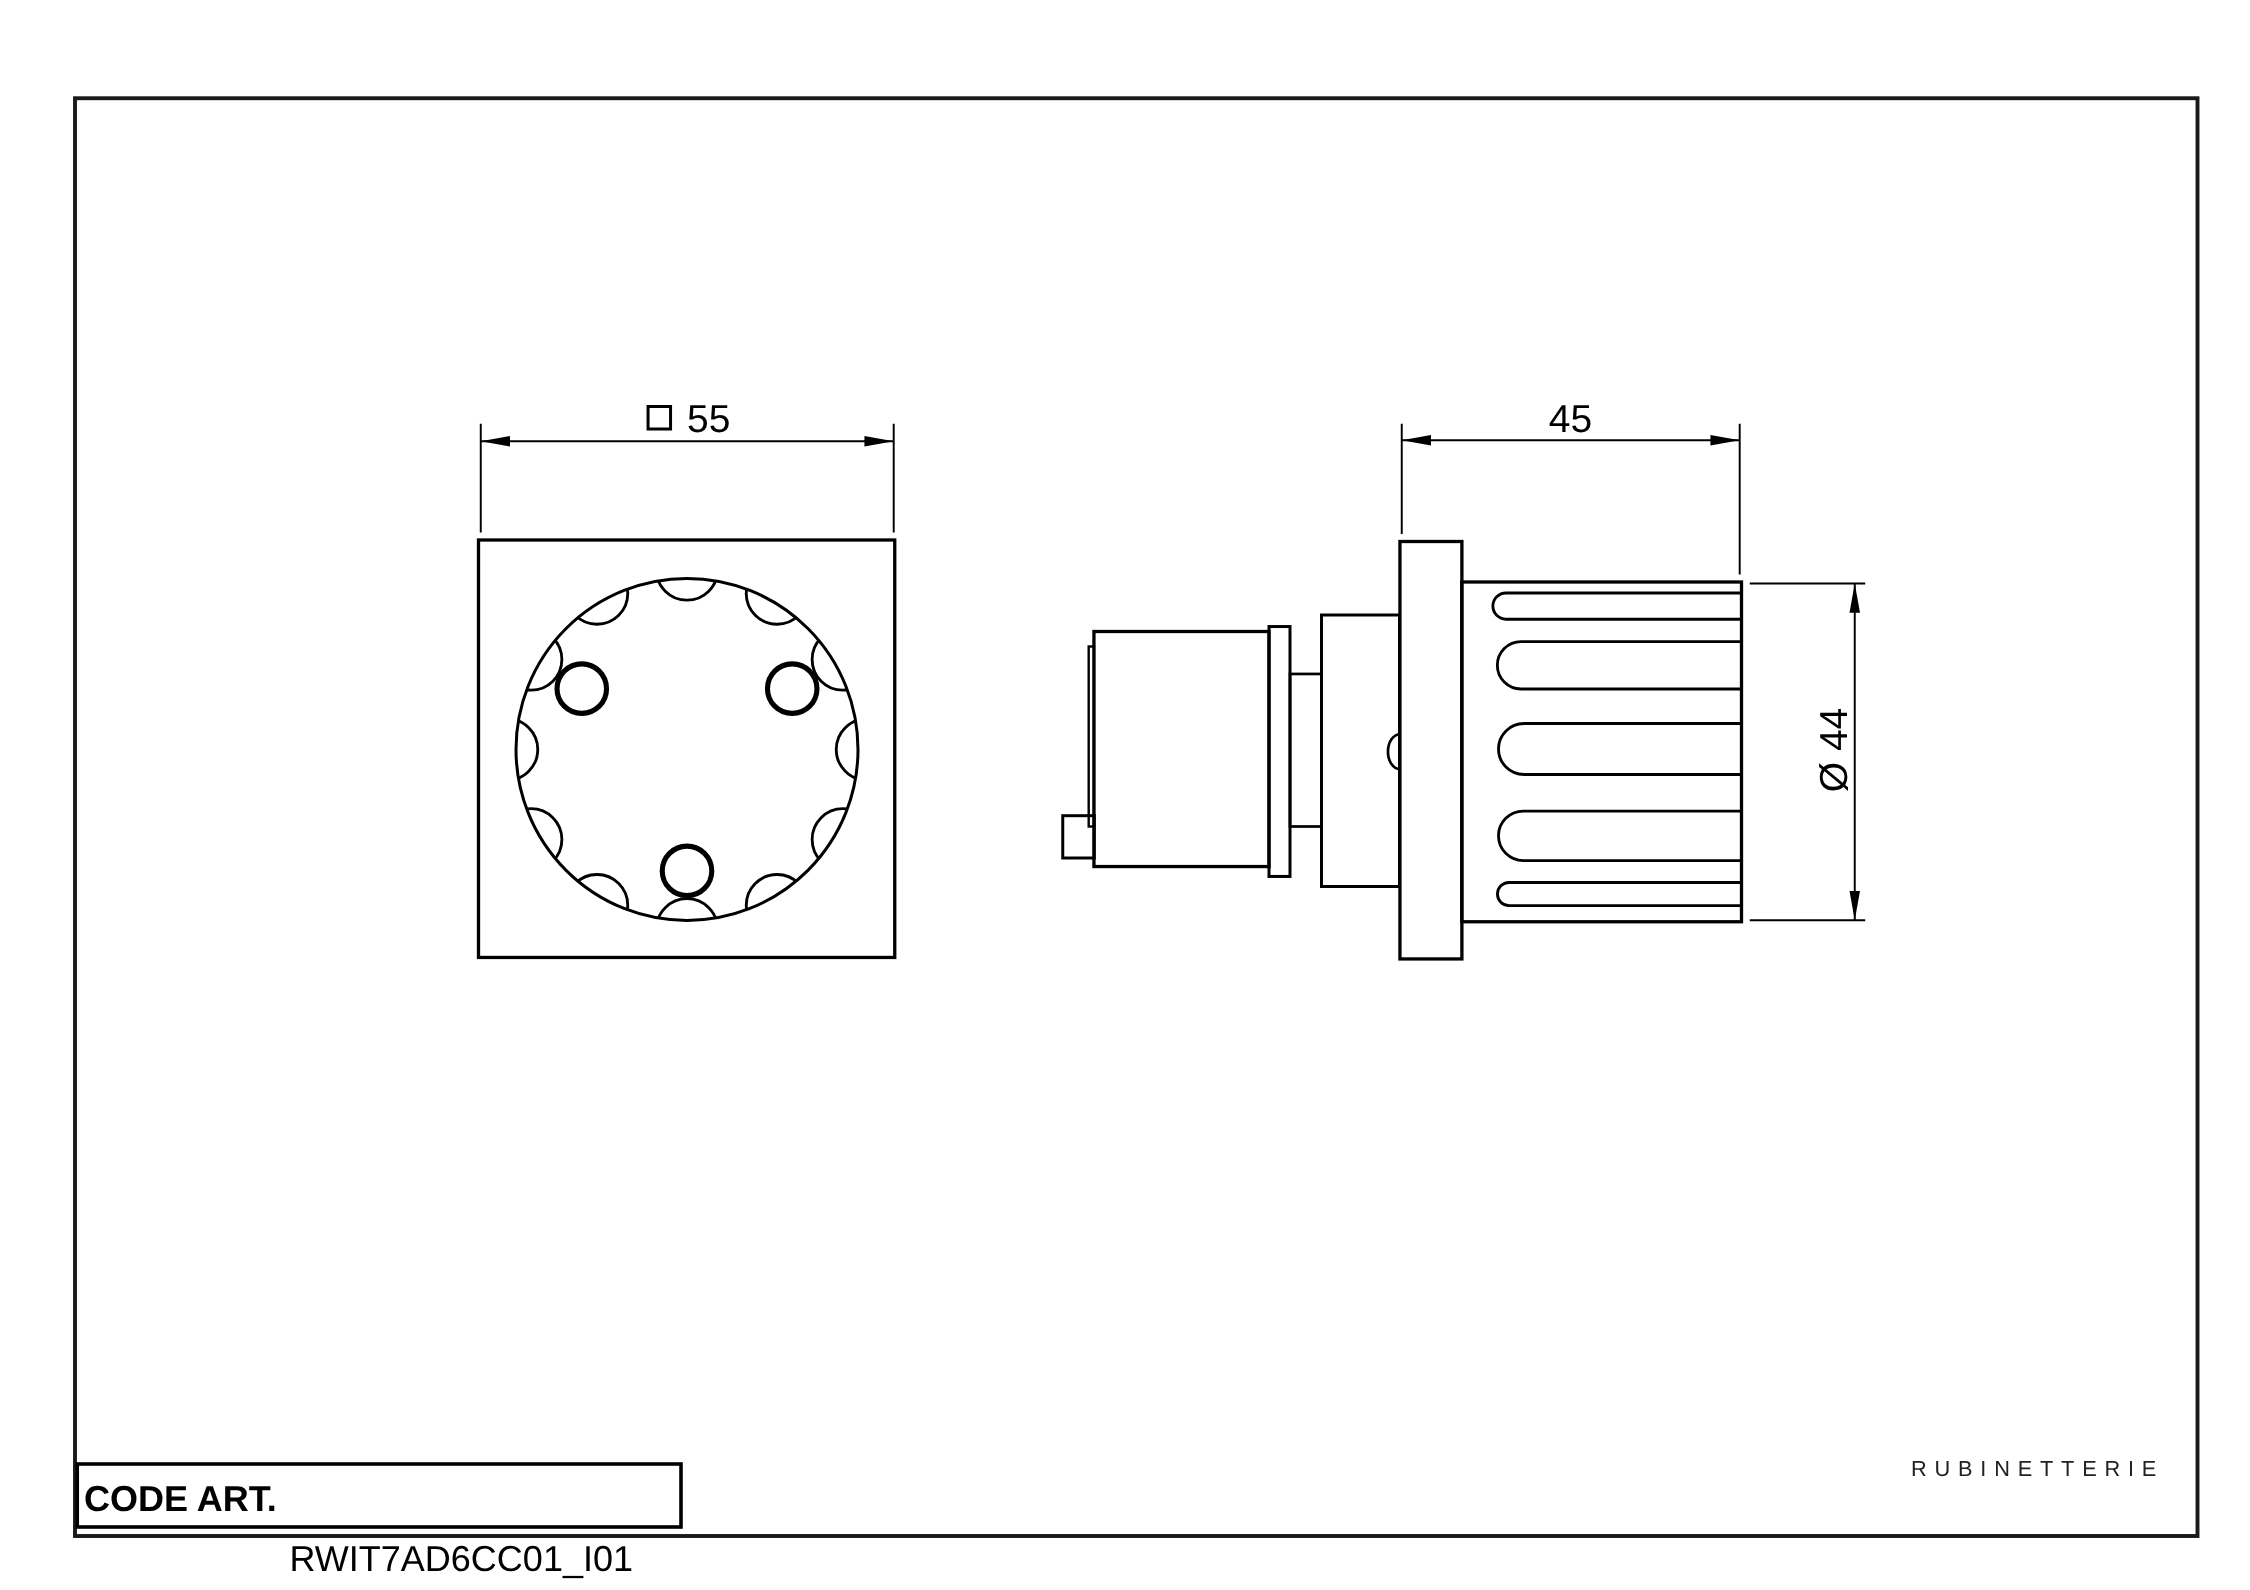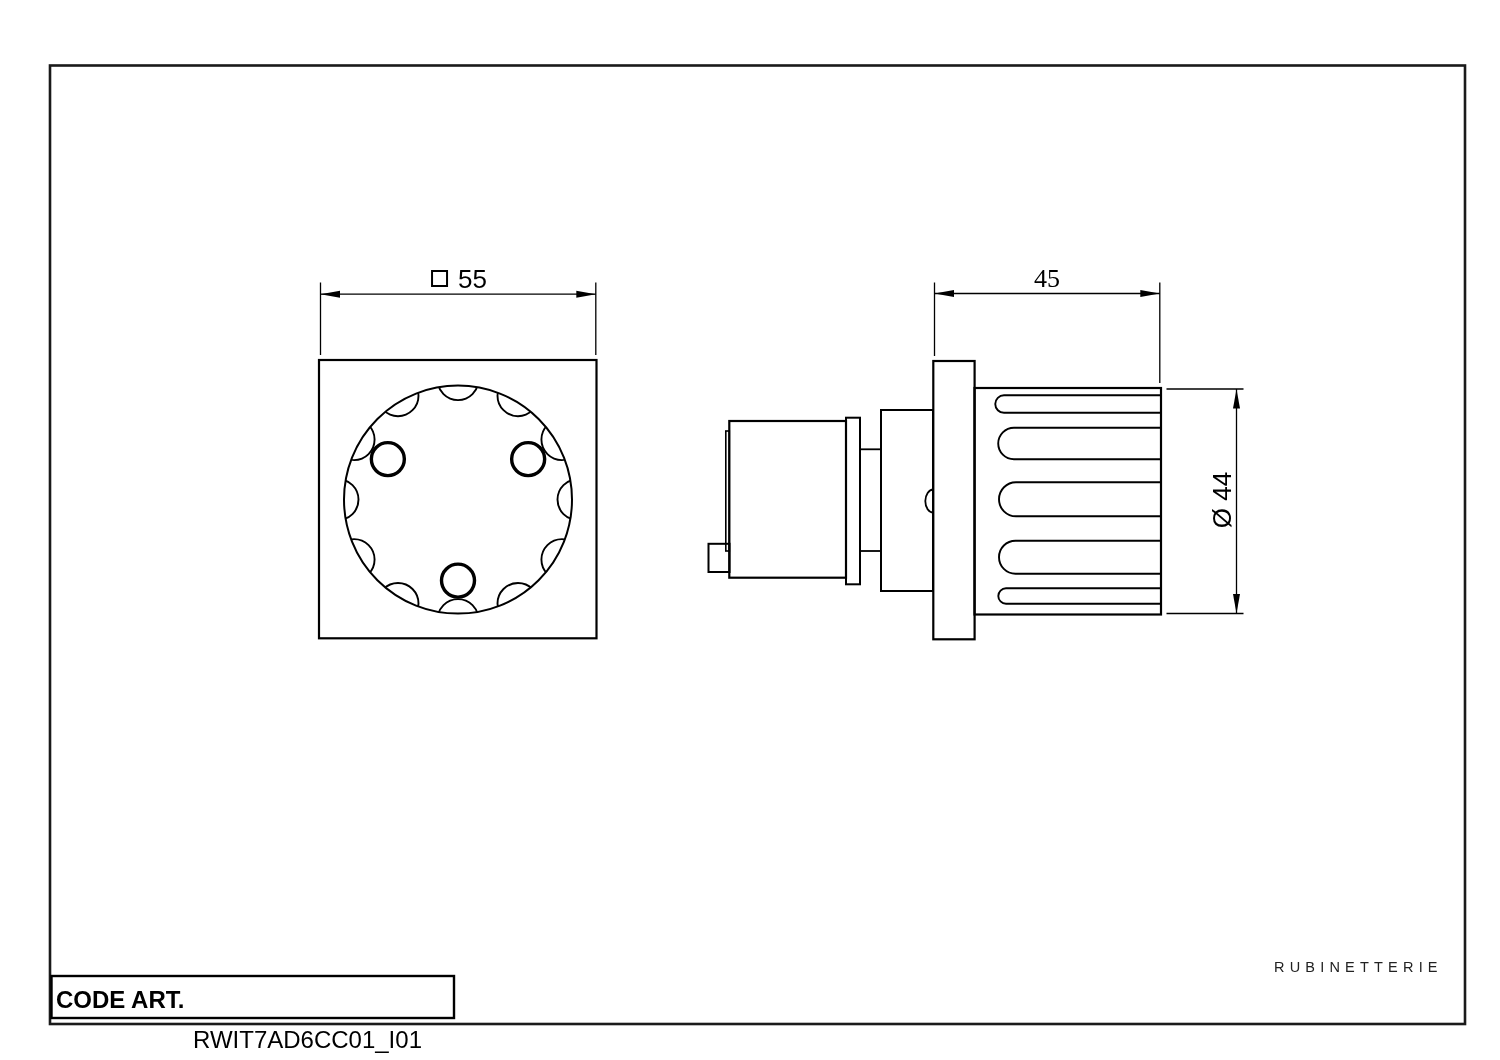--- a/index.html
+++ b/index.html
@@ -5,21 +5,21 @@
   html,body{margin:0;padding:0;background:#ffffff;}
   body{width:1500px;height:1060px;position:relative;font-family:"Liberation Sans",sans-serif;color:#000;}
   .stage{position:absolute;left:0;top:16px;width:1368px;height:1060px;}
   svg{position:absolute;left:0;top:0;}
   .txt{position:absolute;white-space:nowrap;color:#000;}
   .dim-label{font-size:26px;line-height:24px;display:flex;align-items:center;gap:10px;transform:translateX(-50%);}
   .sq-sym{display:inline-block;width:13px;height:13px;border:2px solid #000;margin-bottom:2px;}
   .dim-label-v{font-size:26px;line-height:26px;transform:translate(-50%,-50%) rotate(-90deg);}
   .code-label{font-size:24px;font-weight:bold;line-height:26px;}
   .code-value{font-size:24px;line-height:26px;margin-top:40px;}
-  .logo-sub{font-size:14.5px;letter-spacing:5.2px;line-height:14px;font-weight:500;color:#222;}
+  .logo-sub{font-size:14.5px;letter-spacing:5.2px;line-height:14px;font-weight:500;color:#222;margin-top:13px;}
   .logo-main{font-family:"Liberation Serif",serif;font-size:66px;line-height:60px;letter-spacing:-0.5px;color:#111;}
 </style>
 </head>
 <body>
 
 <div class="stage">
 
   <svg width="1500" height="1060" viewBox="0 0 1500 1060">
 
     <rect x="50" y="49.5" width="1415" height="958.5" fill="none" stroke="#1a1a1a" stroke-width="2.6"></rect>
@@ -97,21 +97,21 @@
       <polygon points="1236.5,373 1233,392.5 1240,392.5" fill="#000" stroke="none"></polygon>
       <polygon points="1236.5,597.5 1233,578 1240,578" fill="#000" stroke="none"></polygon>
     </g>
   </svg>
 
   <div class="txt dim-label" style="left:459px;top:251px;">
     <span class="sq-sym"></span>
     <span>55</span>
   </div>
 
-  <div class="txt dim-label" style="left:1047px;top:251px;font-family:Liberation Serif, serif;">
+  <div class="txt dim-label" style="left:1047px;top:251px;">
     <span>45</span>
   </div>
 
   <div class="txt dim-label-v" style="left:1222px;top:484px;">Ø 44</div>
 
   <div class="txt code-label" style="left:56px;top:971px;">CODE ART.</div>
   <div class="txt code-value" style="left:193px;top:971px;">RWIT7AD6CC01_I01</div>
 
   <div class="txt logo-sub" style="left:1274px;top:944px;">RUBINETTERIE</div>
 

